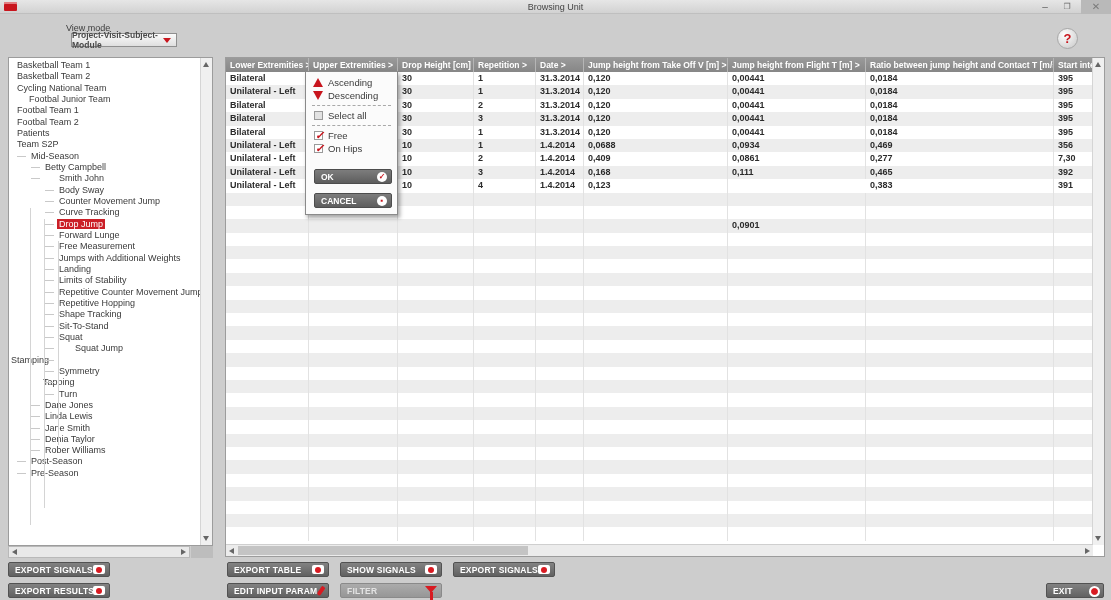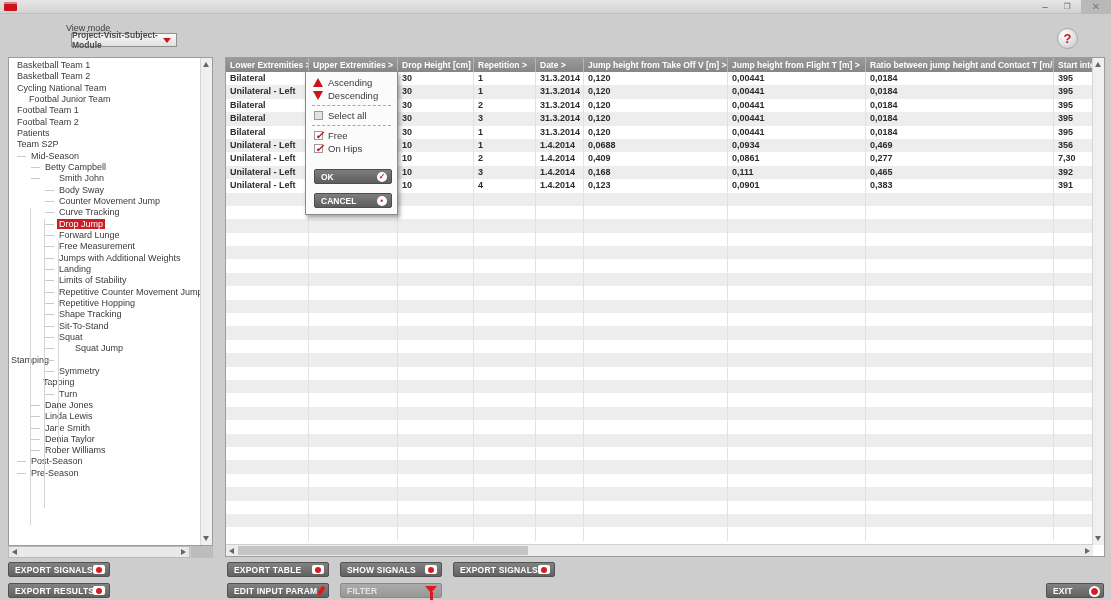--- a/index.html
+++ b/index.html
@@ -88,20 +88,21 @@
   .bbtn .funnel::after { content:""; position:absolute; left:-1.5px; top:-1px; width:3px; height:9px; background:#d81a21; }
   .exit-btn { position:absolute; left:1046px; top:583px; width:58px; }
   .exit-btn .circ { position:absolute; right:3px; top:2px; width:11px; height:11px; border-radius:50%; background:#fff; }
   .exit-btn .circ::after { content:""; position:absolute; left:2px; top:2px; width:5px; height:5px; border:1px solid #d81a21; border-radius:50%; background:#d81a21; }
 </style>
 </head>
 <body>
 
 <div class="titlebar">
   <div class="app-logo"></div>
+  <div class="title-text">Browsing Unit</div>
   <div class="winbtn btn-min">–</div>
   <div class="winbtn btn-restore">❐</div>
   <div class="winbtn btn-close">✕</div>
 </div>
 
 <div class="viewmode-label">View mode</div>
 <div class="viewmode-select">
   <span>Project-Visit-Subject-Module</span>
   <span class="dd-arrow"></span>
 </div>
@@ -262,21 +263,21 @@
         <div class="tcell" style="width: 188px;">0,465</div>
         <div class="tcell" style="width: 39px;">392</div>
       </div>
       <div class="trow">
         <div class="tcell" style="width: 83px;">Unilateral - Left</div>
         <div class="tcell" style="width: 89px;"></div>
         <div class="tcell" style="width: 76px;">10</div>
         <div class="tcell" style="width: 62px;">4</div>
         <div class="tcell" style="width: 48px;">1.4.2014</div>
         <div class="tcell" style="width: 144px;">0,123</div>
-        <div class="tcell" style="width: 138px;">0,0901</div>
+        <div class="tcell" style="width: 138px; margin-top: 40px;">0,0901</div>
         <div class="tcell" style="width: 188px;">0,383</div>
         <div class="tcell" style="width: 39px;">391</div>
       </div>
       <div class="trow alt">
         <div class="tcell" style="width: 83px;"></div>
         <div class="tcell" style="width: 89px;"></div>
         <div class="tcell" style="width: 76px;"></div>
         <div class="tcell" style="width: 62px;"></div>
         <div class="tcell" style="width: 48px;"></div>
         <div class="tcell" style="width: 144px;"></div>

